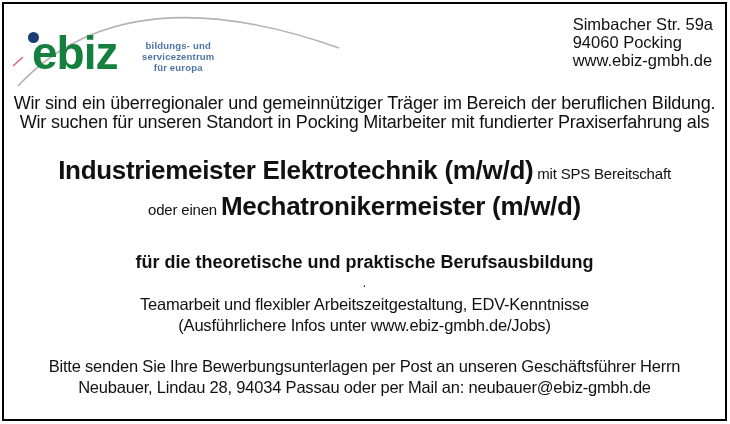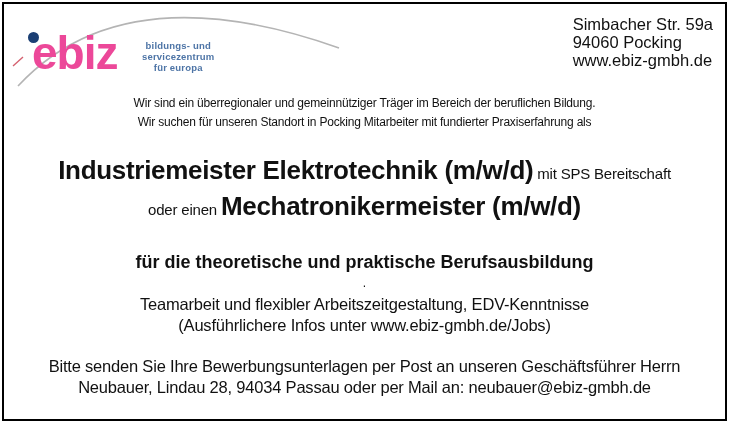--- a/index.html
+++ b/index.html
@@ -34,38 +34,38 @@
     position: absolute; left: 28px; top: 26px;
     white-space: nowrap;
   }
   .logo-dot {
     position: absolute; left: 24px; top: 28px;
     width: 11px; height: 11px; border-radius: 50%;
     background: #1b3f74;
   }
   .logo-brand {
     font-size: 46px; font-weight: bold; line-height: 46px;
-    color: #ec4899; letter-spacing: -1px;
+    color: #15803d; letter-spacing: -1px;
   }
   .logo-tagline {
     position: absolute; left: 138px; top: 36px;
     font-size: 9.5px; line-height: 11px;
     color: #4d74a6; font-weight: bold; letter-spacing: 0.2px; text-align: center;
   }
   .address {
     position: absolute; right: 12px; top: 11px;
     text-align: left;
     font-size: 16.5px; line-height: 18px;
     color: #111111;
   }
   
   .center { text-align: center; }
   .intro {
     margin-top: 12px;
-    font-size: 12px; line-height: 19px; letter-spacing: -0.2px;
+    font-size: 18px; line-height: 19px; letter-spacing: -0.2px;
   }
   .headline {
     margin-top: 22px;
     line-height: 33px;
     white-space: nowrap;
   }
   .headline .big {
     font-size: 26px; font-weight: bold; letter-spacing: -0.3px;
   }
   .headline .small {

